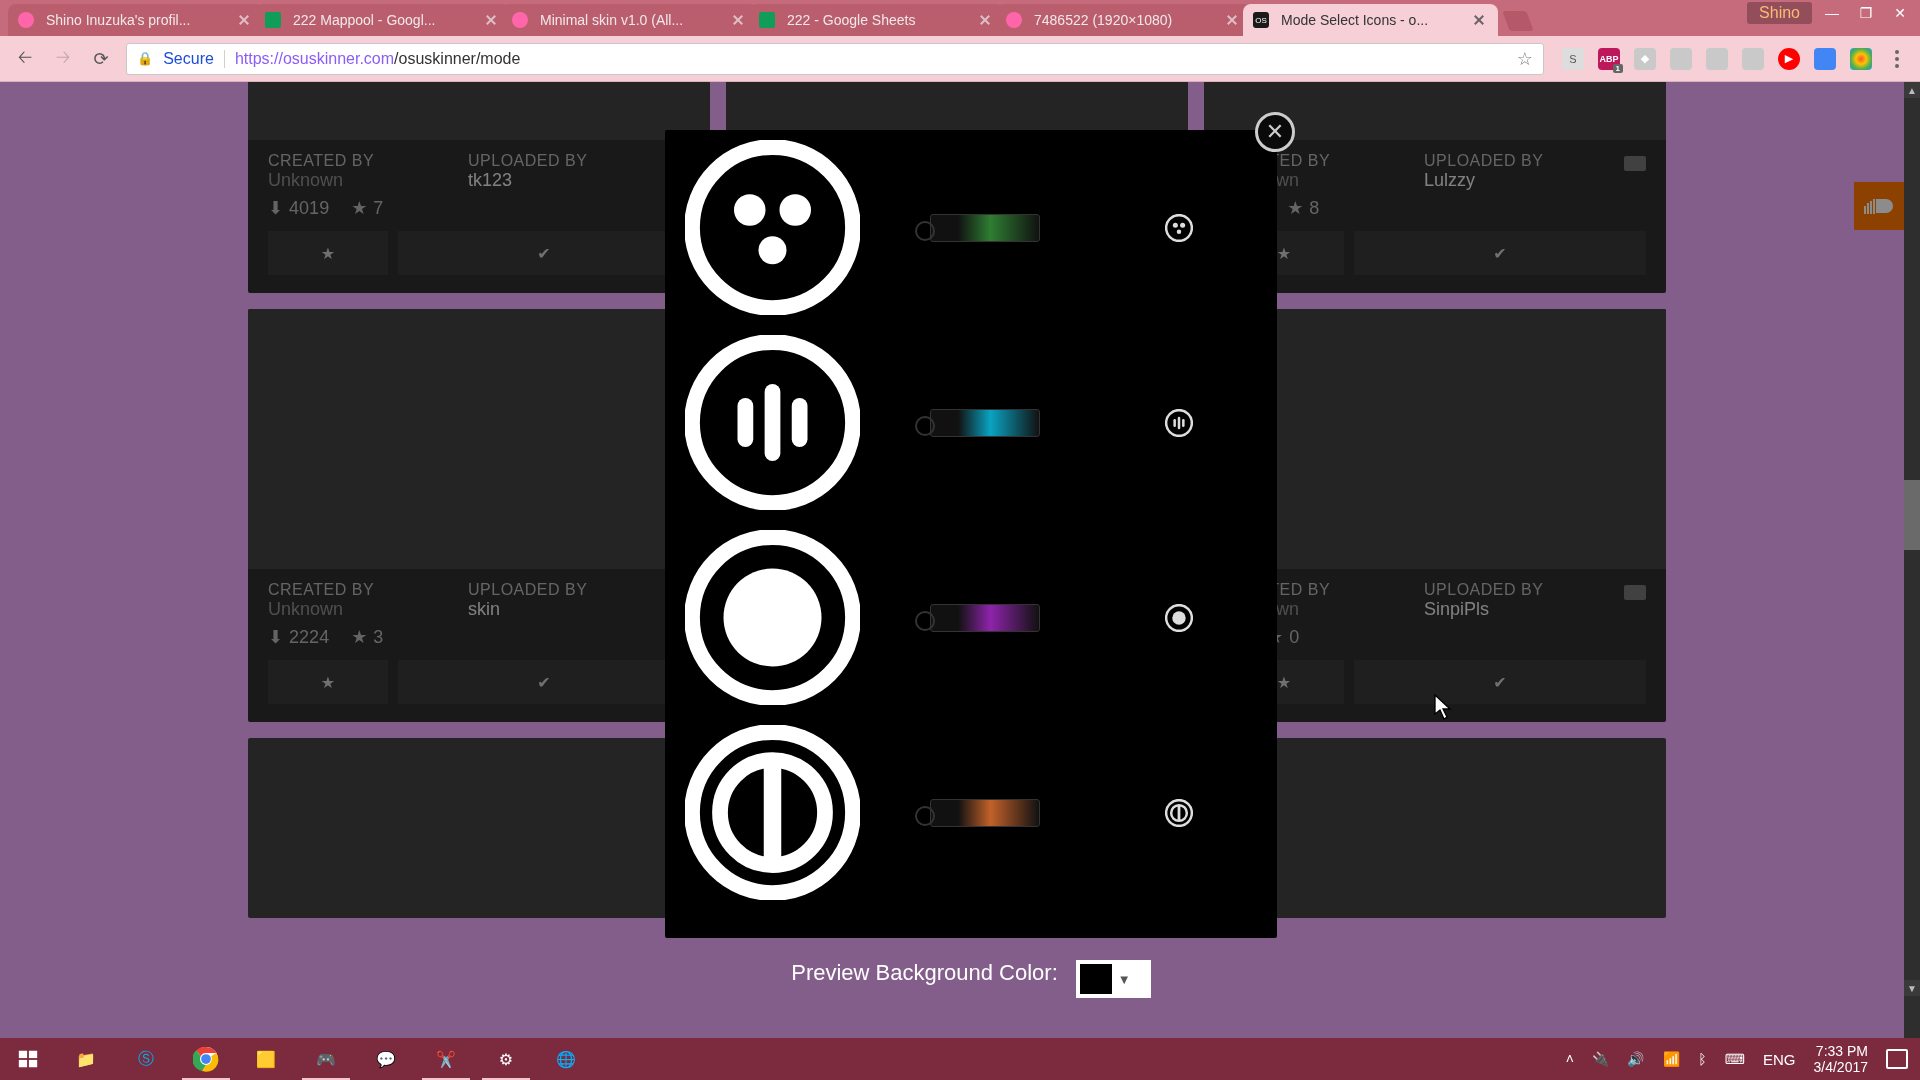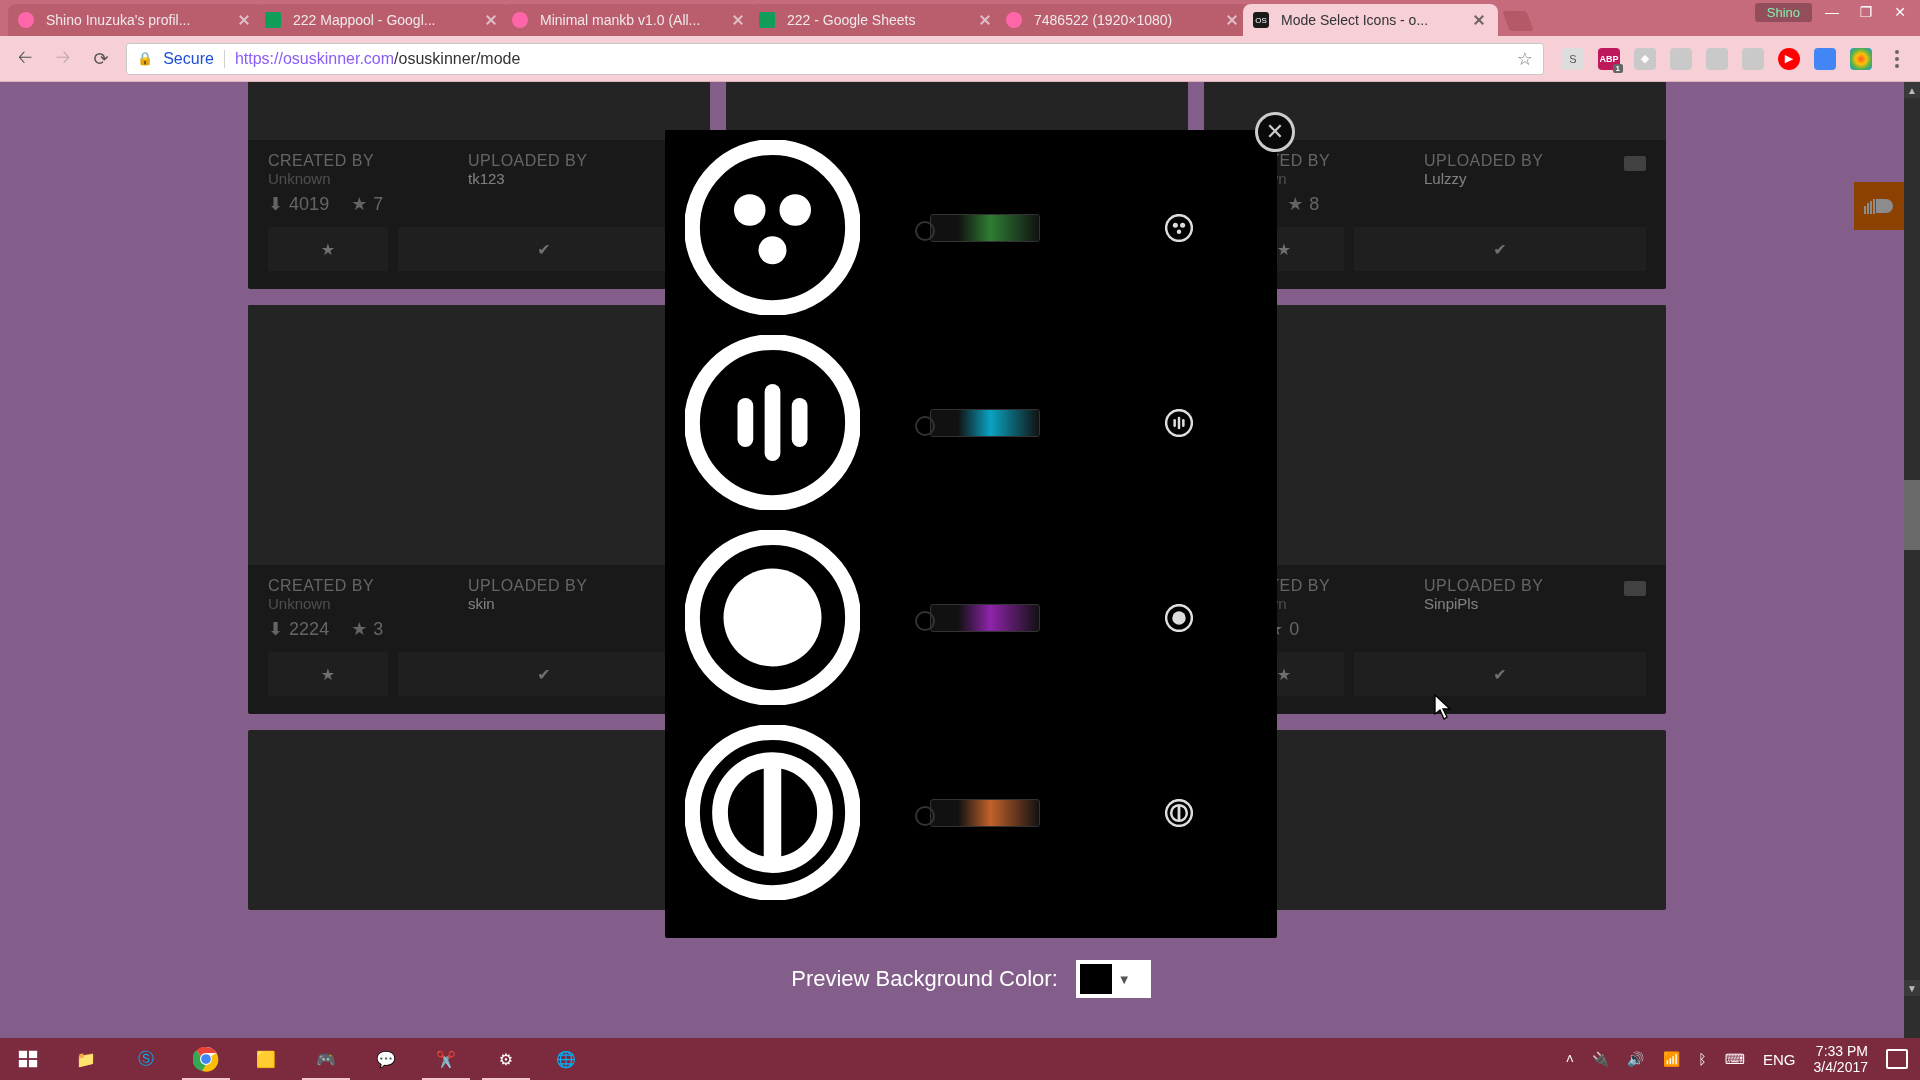--- a/index.html
+++ b/index.html
@@ -16,21 +16,21 @@
   .tab .favicon { width:16px; height:16px; border-radius:50%; background:#777; margin-right:12px; flex:0 0 auto; display:flex;align-items:center;justify-content:center;font-size:9px;color:#fff;}
   .tab .fav-osu  { background:#ff66aa; }
   .tab .fav-sheet{ background:#0f9d58; border-radius:2px;}
   .tab .fav-icons{ background:#1a1a1a; border-radius:3px; font-size:8px;}
   .tab .lbl { flex:1 1 auto; white-space:nowrap; overflow:hidden; text-overflow:ellipsis; }
   .tab .tab-x { width:14px; height:14px; margin-left:8px; opacity:.7; flex:0 0 auto; position:relative; }
   .tab .tab-x::before,.tab .tab-x::after{content:"";position:absolute;left:6px;top:1px;width:2px;height:12px;background:currentColor;}
   .tab .tab-x::before{transform:rotate(45deg);} .tab .tab-x::after{transform:rotate(-45deg);}
   .newtab { width:24px; height:20px; background:#b55868; margin-left:16px; border-radius:3px; transform:skewX(20deg); margin-bottom:5px;}
   .win-right { position:absolute; right:6px; top:2px; display:flex; align-items:center; gap:6px; }
-  .user-chip { background:#924e5b; color:#86efac; font-size:13px; padding:2px 12px; border-radius:3px; }
+  .user-chip { background:#924e5b; color:#fdba74; font-size:16px; padding:2px 12px; border-radius:3px; }
   .winbtn { width:28px; height:20px; color:#fff; display:flex; align-items:center; justify-content:center; font-size:14px;}
   .addr-row { height:46px; background:#f6cfd7; display:flex; align-items:center; padding:0 12px; gap:12px; border-bottom:1px solid #d9b2bb;}
   .nav-btn { width:26px; height:26px; color:#555; display:flex;align-items:center;justify-content:center; font-size:18px;}
   .nav-btn.disabled{ color:#c0a7ad;}
   .omnibox { flex:1 1 auto; height:32px; background:#fff; border:1px solid #c8c8c8; border-radius:3px; display:flex; align-items:center; padding:0 10px; gap:10px; font-size:16px; }
   .omnibox .lock { color:#0a8f3c; font-size:13px;}
   .omnibox .secure { color:#1d4ed8; font-weight:500; }
   .omnibox .bar { width:1px; height:18px; background:#d0d0d0;}
   .omnibox .url { color:#333;}
   .omnibox .url .muted { color:#8b5cf6;}
@@ -51,21 +51,21 @@
   .scrollbar-track{position:absolute;top:82px;right:0;bottom:0;width:16px;background:#2e2e2e;}
   .scrollbar-thumb{position:absolute;right:0;width:16px;height:70px;background:#6a6a6a;top:480px;}
   .scrollbar-up,.scrollbar-dn{position:absolute;right:0;width:16px;height:16px;background:#3a3a3a;color:#bbb;font-size:10px;display:flex;align-items:center;justify-content:center;}
   .scrollbar-up{top:82px;} .scrollbar-dn{bottom:42px;}
   .grid { position:absolute; left:248px; top:-202px; display:flex; gap:16px; flex-wrap:wrap; width:1420px; }
   .card { width:462px; background:#2f2f2f; border-radius:2px; overflow:hidden; }
   .card .img { height:260px; background:#424242; display:flex; align-items:center; justify-content:center; color:#777;}
   .card .meta { padding:12px 20px 6px; display:flex; }
   .metaL,.metaR{flex:1;}
   .metaHead { color:#b7b7b7; font-size:16px; letter-spacing:.5px;}
-  .metaVal  { color:#8f8f8f; font-size:15px;}
+  .metaVal  { color:#8f8f8f; font-size:18px;}
   .metaR .metaVal{ color:#eaeaea;}
   .flag{width:22px;height:15px;background:#777;margin-top:4px;margin-left:auto;border-radius:2px;}
   .stats { padding:0 20px 4px; color:#b7b7b7; display:flex; gap:22px; font-size:18px;}
   .stats span{display:flex;align-items:center;gap:6px;}
   .btns { display:flex; gap:10px; padding:8px 20px 18px;}
   .btn-sm{flex:0 0 120px;height:44px;background:#3a3a3a;display:flex;align-items:center;justify-content:center;color:#ccc;}
   .btn-lg{flex:1 1 auto;height:44px;background:#3a3a3a;display:flex;align-items:center;justify-content:center;color:#ccc;}
   .sc-badge{position:absolute;right:0;top:100px;width:50px;height:48px;background:#ff7700;display:flex;align-items:center;justify-content:center;}
   
   .backdrop{position:absolute;inset:82px 16px 0 0;background:rgba(0,0,0,.45);}
@@ -73,21 +73,21 @@
          border-radius:2px;}
   .modal .close{position:absolute;top:-18px;right:-18px;width:40px;height:40px;border:3px solid #ccc;border-radius:50%;
          display:flex;align-items:center;justify-content:center;color:#ccc;font-size:22px;background:#0a0a0a;}
   .mrow{display:flex;align-items:center;height:195px;padding-left:20px;gap:70px;}
   .bigicon{width:175px;height:175px;}
   .swatch{width:110px;height:28px;border:1px solid #333;border-radius:3px;
           background:linear-gradient(90deg,#111 0%,#111 25%,var(--c) 55%,#111 100%);
           position:relative;}
   .swatch::before{content:"";position:absolute;left:-16px;top:6px;width:16px;height:16px;border-radius:50%;border:2px solid #333;}
   .miniicon{width:28px;height:28px;margin-left:55px;}
-  .preview-bar{position:absolute;left:665px;top:960px;width:612px;display:flex;align-items:center;justify-content:center;gap:18px;}
+  .preview-bar{position:absolute;left:665px;top:960px;width:612px;display:flex;align-items:flex-start;justify-content:center;gap:18px;}
   .preview-bar .lbl{color:#fff;font-size:22px;}
   .colorsel{width:75px;height:38px;background:#fff;display:flex;align-items:center;padding:4px;gap:6px;}
   .colorsel .sq{width:32px;height:30px;background:#000;}
   .colorsel .arrow{color:#555;font-size:13px;}
   .cursor{position:absolute;width:18px;height:26px;left:1434px;top:694px;z-index:60;}
   
   .taskbar { position:absolute; left:0; right:0; bottom:0; height:42px; background:#7c2a3e; display:flex; align-items:center; color:#fff;}
   .tb-btn { height:42px; display:flex; align-items:center; justify-content:center; }
   .start { width:56px; }
   .start svg{width:22px;height:22px;}
@@ -113,21 +113,21 @@
         <span class="lbl">Shino Inuzuka's profil...</span>
         <span class="tab-x"></span>
       </div>
       <div class="tab">
         <span class="favicon fav-sheet"></span>
         <span class="lbl">222 Mappool - Googl...</span>
         <span class="tab-x"></span>
       </div>
       <div class="tab">
         <span class="favicon fav-osu"></span>
-        <span class="lbl">Minimal mankb v1.0 (All...</span>
+        <span class="lbl">Minimal skin v1.0 (All...</span>
         <span class="tab-x"></span>
       </div>
       <div class="tab">
         <span class="favicon fav-sheet"></span>
         <span class="lbl">222 - Google Sheets</span>
         <span class="tab-x"></span>
       </div>
       <div class="tab">
         <span class="favicon fav-osu"></span>
         <span class="lbl">7486522 (1920×1080)</span>

